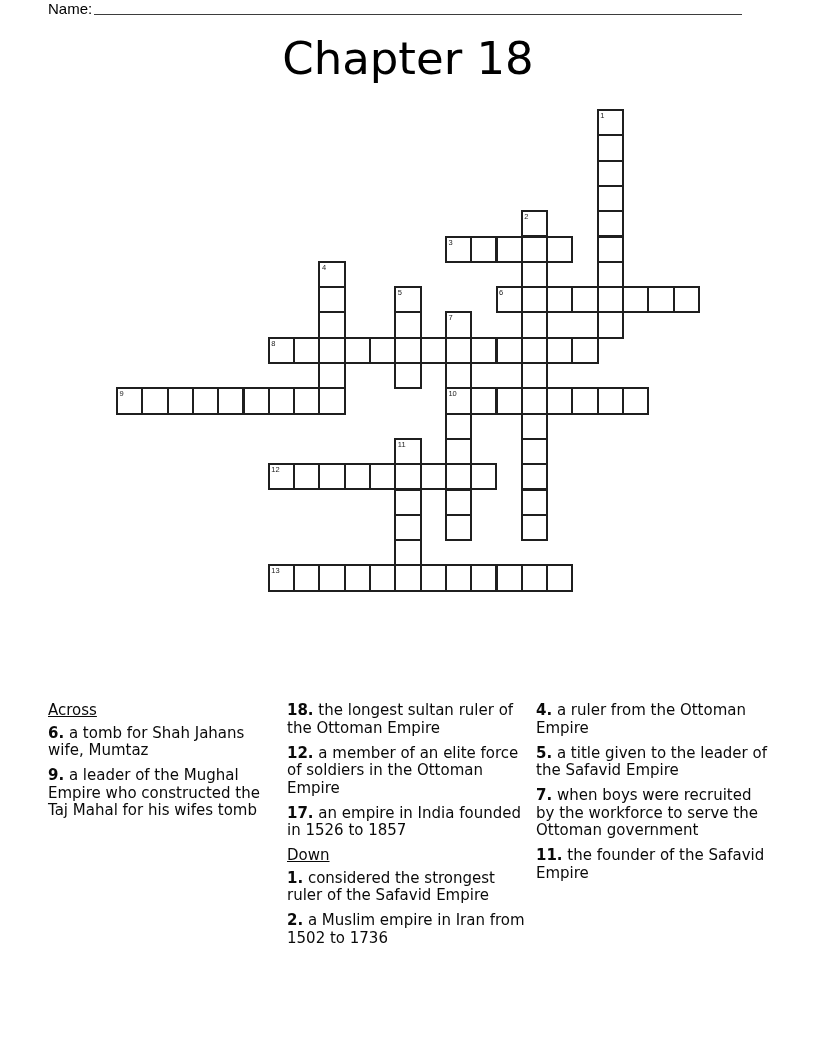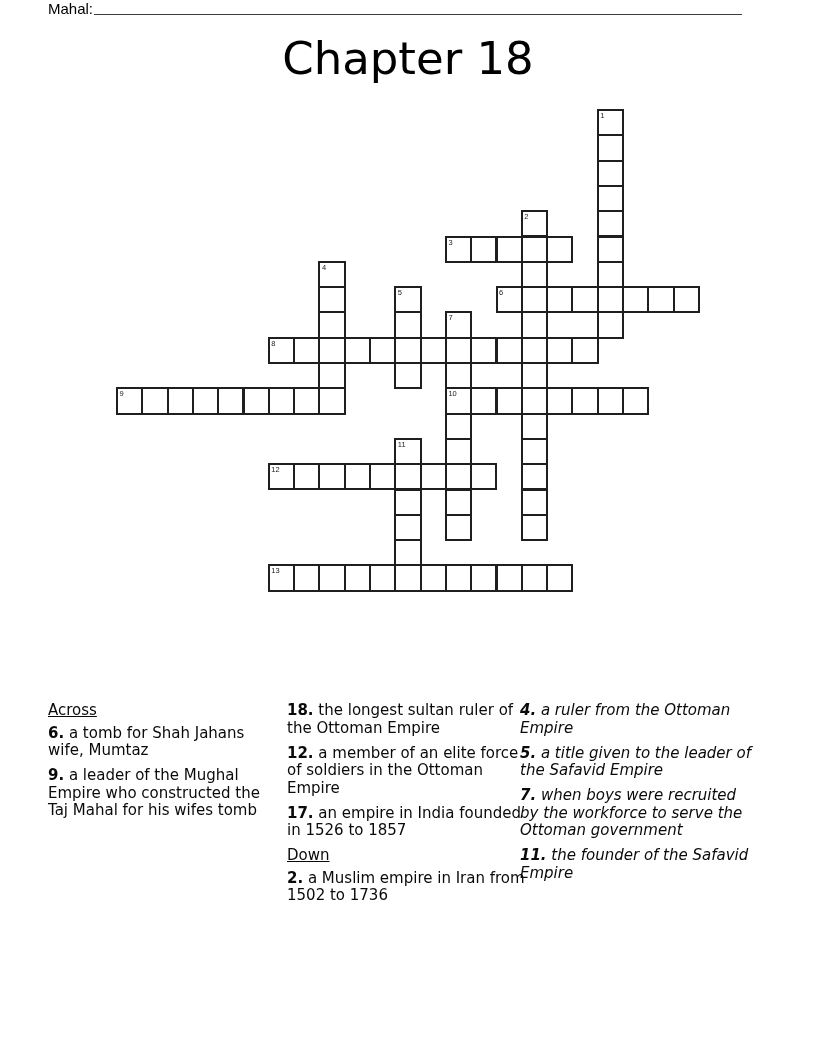--- a/index.html
+++ b/index.html
@@ -73,35 +73,35 @@
   
   .clues-column {
     position: absolute;
     top: 702px;
     font-size: 15px;
     line-height: 17.5px;
     color: #0a0a0a;
   }
   #clues-column-1 { left: 48px;  width: 230px; }
   #clues-column-2 { left: 287px; width: 238px; }
-  #clues-column-3 { left: 520px; width: 238px; font-style: italic; }
+  #clues-column-3 { left: 536px; width: 238px; }
   .clues-header {
     font-weight: normal;
     text-decoration: underline;
     margin-bottom: 5px;
   }
   .clue { margin-bottom: 7.5px; }
   .clue b { font-weight: bold; }
 </style>
 </head>
 <body>
 
 <div id="page">
 
-  <span id="name-label">Mahal:</span>
+  <span id="name-label">Name:</span>
   <div id="name-line"></div>
 
   <div id="page-title">Chapter 18</div>
 
   <div id="crossword-grid">
       <div class="cell" style="left: 479.7px; top: -1px;">
         <span class="cellnum">1</span>
       </div>
       <div class="cell" style="left: 479.7px; top: 24.3px;"></div>
       <div class="cell" style="left: 479.7px; top: 49.6px;"></div>
@@ -230,20 +230,21 @@
     <div class="clues-column" id="clues-column-1">
         <div class="clues-header">Across</div>
         <div class="clue"><b>6.</b> a tomb for Shah Jahans wife, Mumtaz</div>
         <div class="clue"><b>9.</b> a leader of the Mughal Empire who constructed the Taj Mahal for his wifes tomb</div>
       </div>
     <div class="clues-column" id="clues-column-2">
         <div class="clue"><b>18.</b> the longest sultan ruler of the Ottoman Empire</div>
         <div class="clue"><b>12.</b> a member of an elite force of soldiers in the Ottoman Empire</div>
         <div class="clue"><b>17.</b> an empire in India founded in 1526 to 1857</div>
         <div class="clues-header">Down</div>
+        <div class="clue"><b>1.</b> considered the strongest ruler of the Safavid Empire</div>
         <div class="clue"><b>2.</b> a Muslim empire in Iran from 1502 to 1736</div>
       </div>
     <div class="clues-column" id="clues-column-3">
         <div class="clue"><b>4.</b> a ruler from the Ottoman Empire</div>
         <div class="clue"><b>5.</b> a title given to the leader of the Safavid Empire</div>
         <div class="clue"><b>7.</b> when boys were recruited by the workforce to serve the Ottoman government</div>
         <div class="clue"><b>11.</b> the founder of the Safavid Empire</div>
       </div>
   </div>
 

